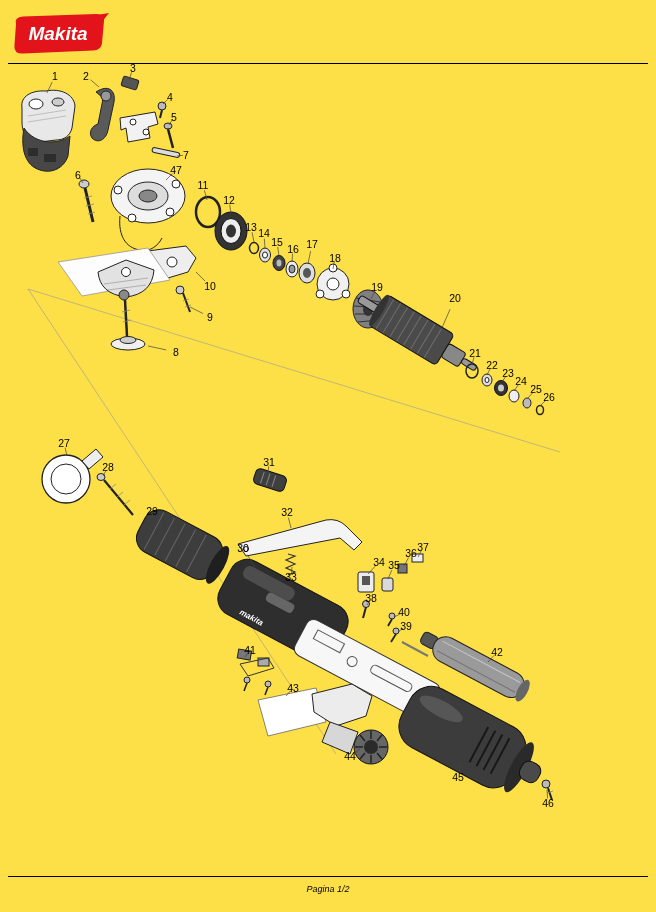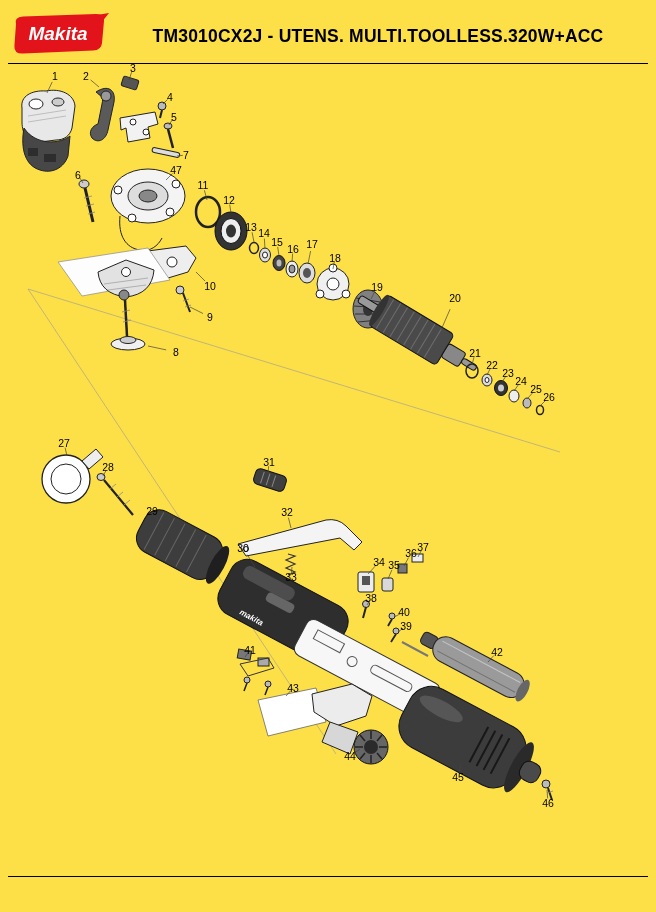--- a/index.html
+++ b/index.html
@@ -38,21 +38,20 @@
 <div class="page">
 
   <div class="header">
     <div class="logo-wrap">
       <svg width="100" height="42" viewBox="0 0 100 42">
         <path d="M6,11 Q4,4 13,3.4 L86,1 Q95,0.8 94,8 L92,30 Q91.5,37 83,37.6 L13,40.6 Q4,41 4.4,33 Z" fill="#e3131b"></path>
         <path d="M87,2 L99,0 L91,10 Z" fill="#e3131b"></path>
         <text x="48" y="27" class="logo-text">Makita</text>
       </svg>
     </div>
-    <div class="title">TM3010CX2J - UTENS. MULTI.TOOLLESS.320W+ACC</div>
   </div>
   <div class="rule-top"></div>
 
   <svg class="diagram" width="656" height="912" viewBox="0 0 656 912">
 
     <g stroke="#999" stroke-width="0.6">
       <line x1="28" y1="289" x2="560" y2="452"></line>
       <line x1="28" y1="289" x2="336" y2="754"></line>
     </g>
 
@@ -420,13 +419,14 @@
         <line x1="459.05" y1="772.45" x2="461" y2="764" stroke="#444" stroke-width="0.7"></line>
         <text x="458" y="777" dy="0.35em" class="callout">45</text>
         <line x1="547.65" y1="798.45" x2="547" y2="790" stroke="#444" stroke-width="0.7"></line>
         <text x="548" y="803" dy="0.35em" class="callout">46</text>
         <line x1="172.5" y1="173.5" x2="166" y2="180" stroke="#444" stroke-width="0.7"></line>
         <text x="176" y="170" dy="0.35em" class="callout">47</text>
       </g>
   </svg>
 
   <div class="rule-bottom"></div>
+  <div class="page-label">Pagina 1/2</div>
 </div>
 
 </body></html>

